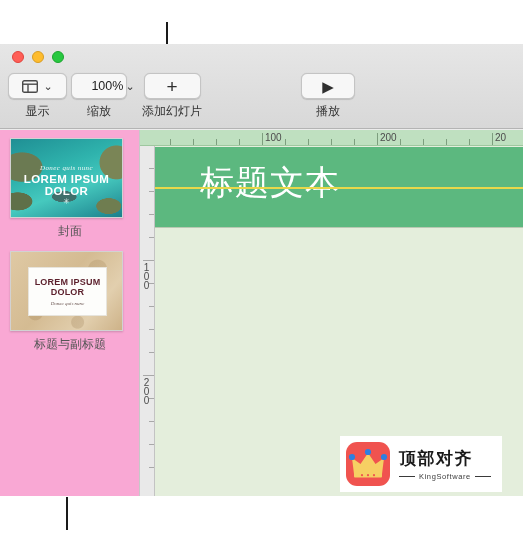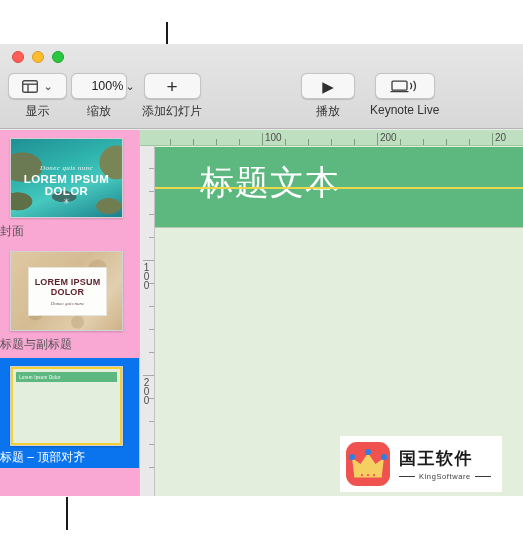--- a/index.html
+++ b/index.html
@@ -87,21 +87,21 @@
   .thumb {
     position: absolute; left: 10px;
     width: 113px; height: 80px;
     background: #fff;
     border: 1px solid #d2d2d2;
     box-shadow: 0 1px 2px rgba(0,0,0,.18);
     overflow: hidden;
   }
   .thumb-caption {
     position: absolute; left: 0; width: 140px;
-    text-align: left;
+    text-align: center;
     font-size: 12px;
     color: #555;
     white-space: nowrap;
   }
   .thumb-caption.sel { color: #ffffff; }
 
   
   .ocean {
     position: absolute; inset: 0;
     background:
@@ -288,31 +288,20 @@
         <div class="tb-label">添加幻灯片</div>
       </div>
 
       <div class="tb-item" style="left:301px; top:29px;">
         <div class="tb-btn" style="width:54px;">
           <span style="font-size:15px;color:#2f2f2f;line-height:15px;">▶</span>
         </div>
         <div class="tb-label">播放</div>
       </div>
 
-      <div class="tb-item" style="left:370px; top:29px;">
-        <div class="tb-btn" style="width:60px;">
-          <svg width="30" height="15" viewBox="0 0 30 15">
-            <rect x="2" y="2.2" width="15" height="9" rx="1.1" fill="none" stroke="#3c3c3c" stroke-width="1.3"></rect>
-            <line x1="0.5" y1="12.6" x2="18.5" y2="12.6" stroke="#3c3c3c" stroke-width="1.3"></line>
-            <path d="M20.3 3.8 A5 5 0 0 1 20.3 10.2" fill="none" stroke="#3c3c3c" stroke-width="1.3"></path>
-            <path d="M23.6 1.8 A8 8 0 0 1 23.6 12.2" fill="none" stroke="#3c3c3c" stroke-width="1.3"></path>
-          </svg>
-        </div>
-        <div class="tb-label">Keynote Live</div>
-      </div>
     </div>
 
     <div id="navigator">
 
       <div class="nav-slide" style="top:0px; height:113px;">
         <div class="thumb" style="top:8px;">
           <div class="ocean"></div>
           <div class="ocean-script">Donec quis nunc</div>
           <div class="ocean-title">LOREM IPSUM DOLOR</div>
           <div class="ocean-star">✳</div>
@@ -324,30 +313,20 @@
         <div class="thumb" style="top:8px;">
           <div class="map"></div>
           <div class="map-card">
             <div class="map-title">LOREM IPSUM DOLOR</div>
             <div class="map-sub">Donec quis nunc</div>
           </div>
         </div>
         <div class="thumb-caption" style="top:93px;">标题与副标题</div>
       </div>
 
-      <div class="nav-slide selected" style="top:228px; height:110px;">
-        <div class="thumb" style="top:8px;">
-          <div class="tpl3">
-            <div class="tpl3-bar">
-              <span>Lorem Ipsum Dolor</span>
-            </div>
-          </div>
-        </div>
-        <div class="thumb-caption sel" style="top:91px;">标题 – 顶部对齐</div>
-      </div>
     </div>
 
     <div id="canvas-area">
 
       <div id="ruler-h">
         <div class="tick" style="left:30px;  top:9px; width:1px; height:6px;"></div>
         <div class="tick" style="left:53px;  top:9px; width:1px; height:6px;"></div>
         <div class="tick" style="left:76px;  top:9px; width:1px; height:6px;"></div>
         <div class="tick" style="left:99px;  top:9px; width:1px; height:6px;"></div>
         <div class="tick" style="left:122px; top:3px; width:1px; height:12px;"></div>
@@ -401,21 +380,21 @@
         <rect x="8" y="31" width="28" height="4.5" rx="1" fill="#f6cf63"></rect>
         <circle cx="6" cy="15" r="3.1" fill="#2f7fe0"></circle>
         <circle cx="22" cy="10" r="3.1" fill="#2f7fe0"></circle>
         <circle cx="38" cy="15" r="3.1" fill="#2f7fe0"></circle>
         <circle cx="16" cy="33.2" r="1.1" fill="#f0534f"></circle>
         <circle cx="22" cy="33.2" r="1.1" fill="#f0534f"></circle>
         <circle cx="28" cy="33.2" r="1.1" fill="#f0534f"></circle>
       </svg>
     </div>
     <div id="wm-text">
-      <div id="wm-cn">国王软件</div>
+      <div id="wm-cn">顶部对齐</div>
       <div id="wm-en">
         <span class="wm-rule"></span>
         <span>KingSoftware</span>
         <span class="wm-rule"></span>
       </div>
     </div>
   </div>
 
 </div>
 

